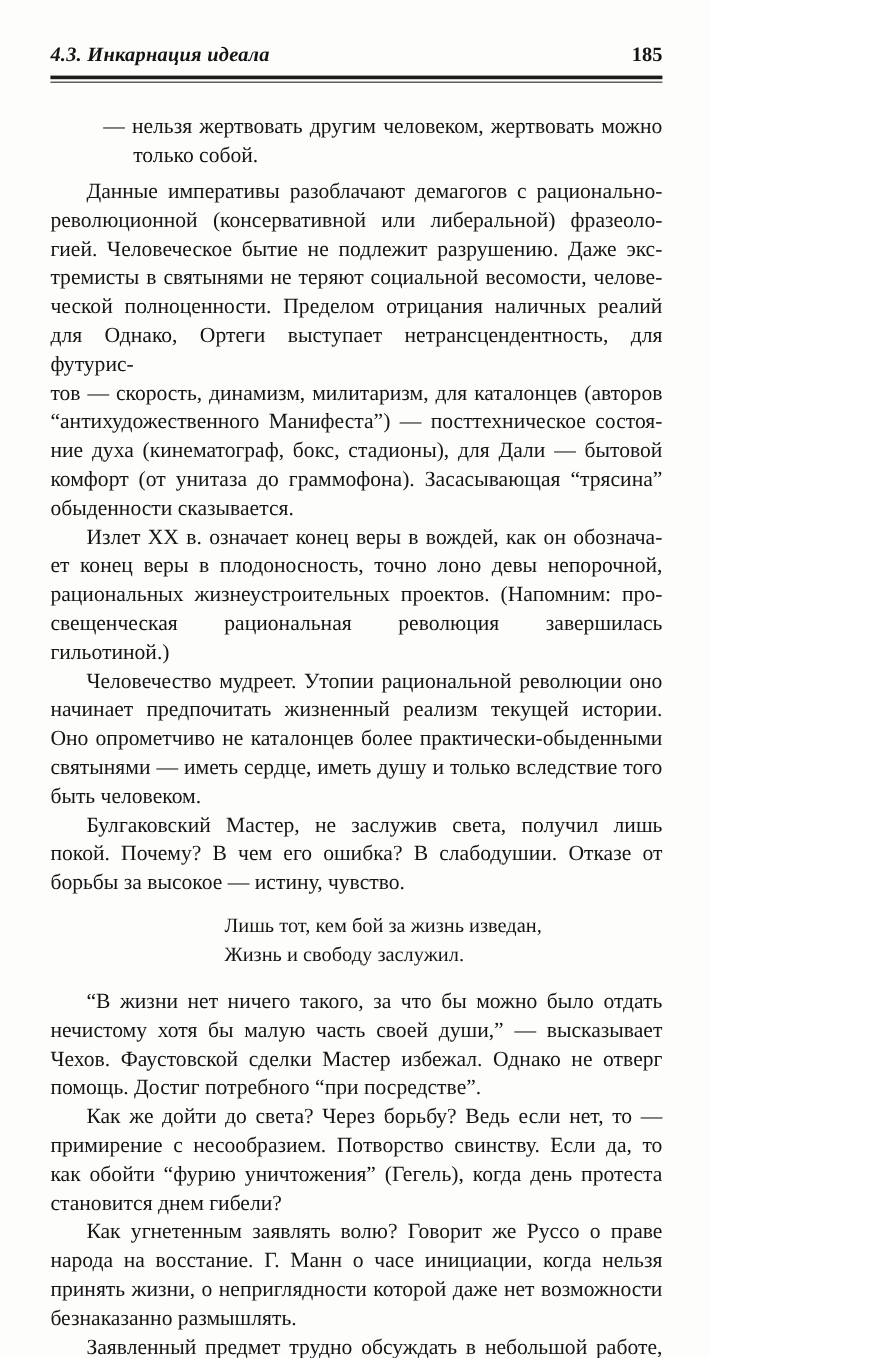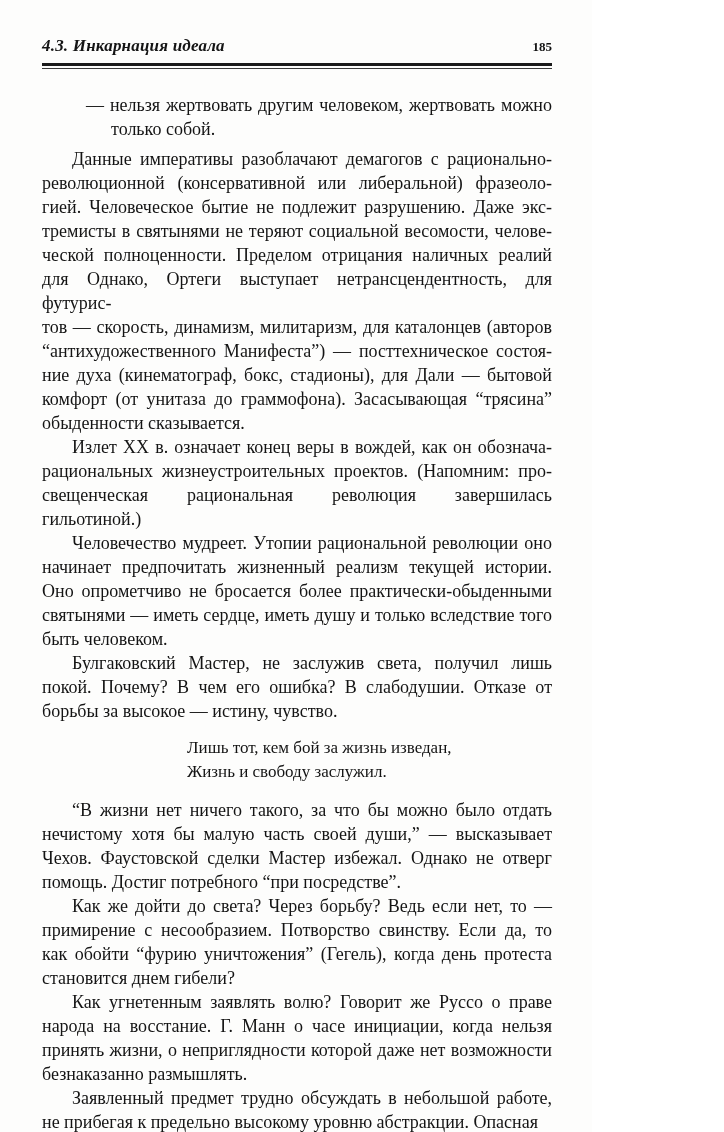--- a/index.html
+++ b/index.html
@@ -23,21 +23,21 @@
     justify-content: space-between;
     align-items: baseline;
   }
   .section-title {
     font-size: 17px;
     font-weight: bold;
     font-style: italic;
     letter-spacing: 0.2px;
   }
   .page-number {
-    font-size: 13px;
+    font-size: 17px;
     font-weight: bold;
   }
   .header-rule {
     margin-top: 7px;
     height: 2px;
     border-top: 3px solid #1b1b1b;
     border-bottom: 1px solid #3a3a3a;
   }
   .text-body {
     margin-top: 24px;
@@ -104,27 +104,28 @@
         <div class="line">ческой полноценности. Пределом отрицания наличных реалий</div>
         <div class="line">для Однако, Ортеги выступает нетрансцендентность, для футурис-</div>
         <div class="line">тов — скорость, динамизм, милитаризм, для каталонцев (авторов</div>
         <div class="line">“антихудожественного Манифеста”) — посттехническое состоя-</div>
         <div class="line">ние духа (кинематограф, бокс, стадионы), для Дали — бытовой</div>
         <div class="line">комфорт (от унитаза до граммофона). Засасывающая “трясина”</div>
         <div class="line last">обыденности сказывается.</div>
       </div>
       <div class="block paragraph">
         <div class="line first">Излет XX в. означает конец веры в вождей, как он обознача-</div>
+        <div class="line">ет конец веры в плодоносность, точно лоно девы непорочной,</div>
         <div class="line">рациональных жизнеустроительных проектов. (Напомним: про-</div>
         <div class="line last">свещенческая рациональная революция завершилась гильотиной.)</div>
       </div>
       <div class="block paragraph">
         <div class="line first">Человечество мудреет. Утопии рациональной революции оно</div>
         <div class="line">начинает предпочитать жизненный реализм текущей истории.</div>
-        <div class="line">Оно опрометчиво не бросается более практически-обыденными</div>
+        <div class="line">Оно опрометчиво не каталонцев более практически-обыденными</div>
         <div class="line">святынями — иметь сердце, иметь душу и только вследствие того</div>
         <div class="line last">быть человеком.</div>
       </div>
       <div class="block paragraph">
         <div class="line first">Булгаковский Мастер, не заслужив света, получил лишь</div>
         <div class="line">покой. Почему? В чем его ошибка? В слабодушии. Отказе от</div>
         <div class="line last">борьбы за высокое — истину, чувство.</div>
       </div>
       <div class="block verse">
         <div class="line first">Лишь тот, кем бой за жизнь изведан,</div>

